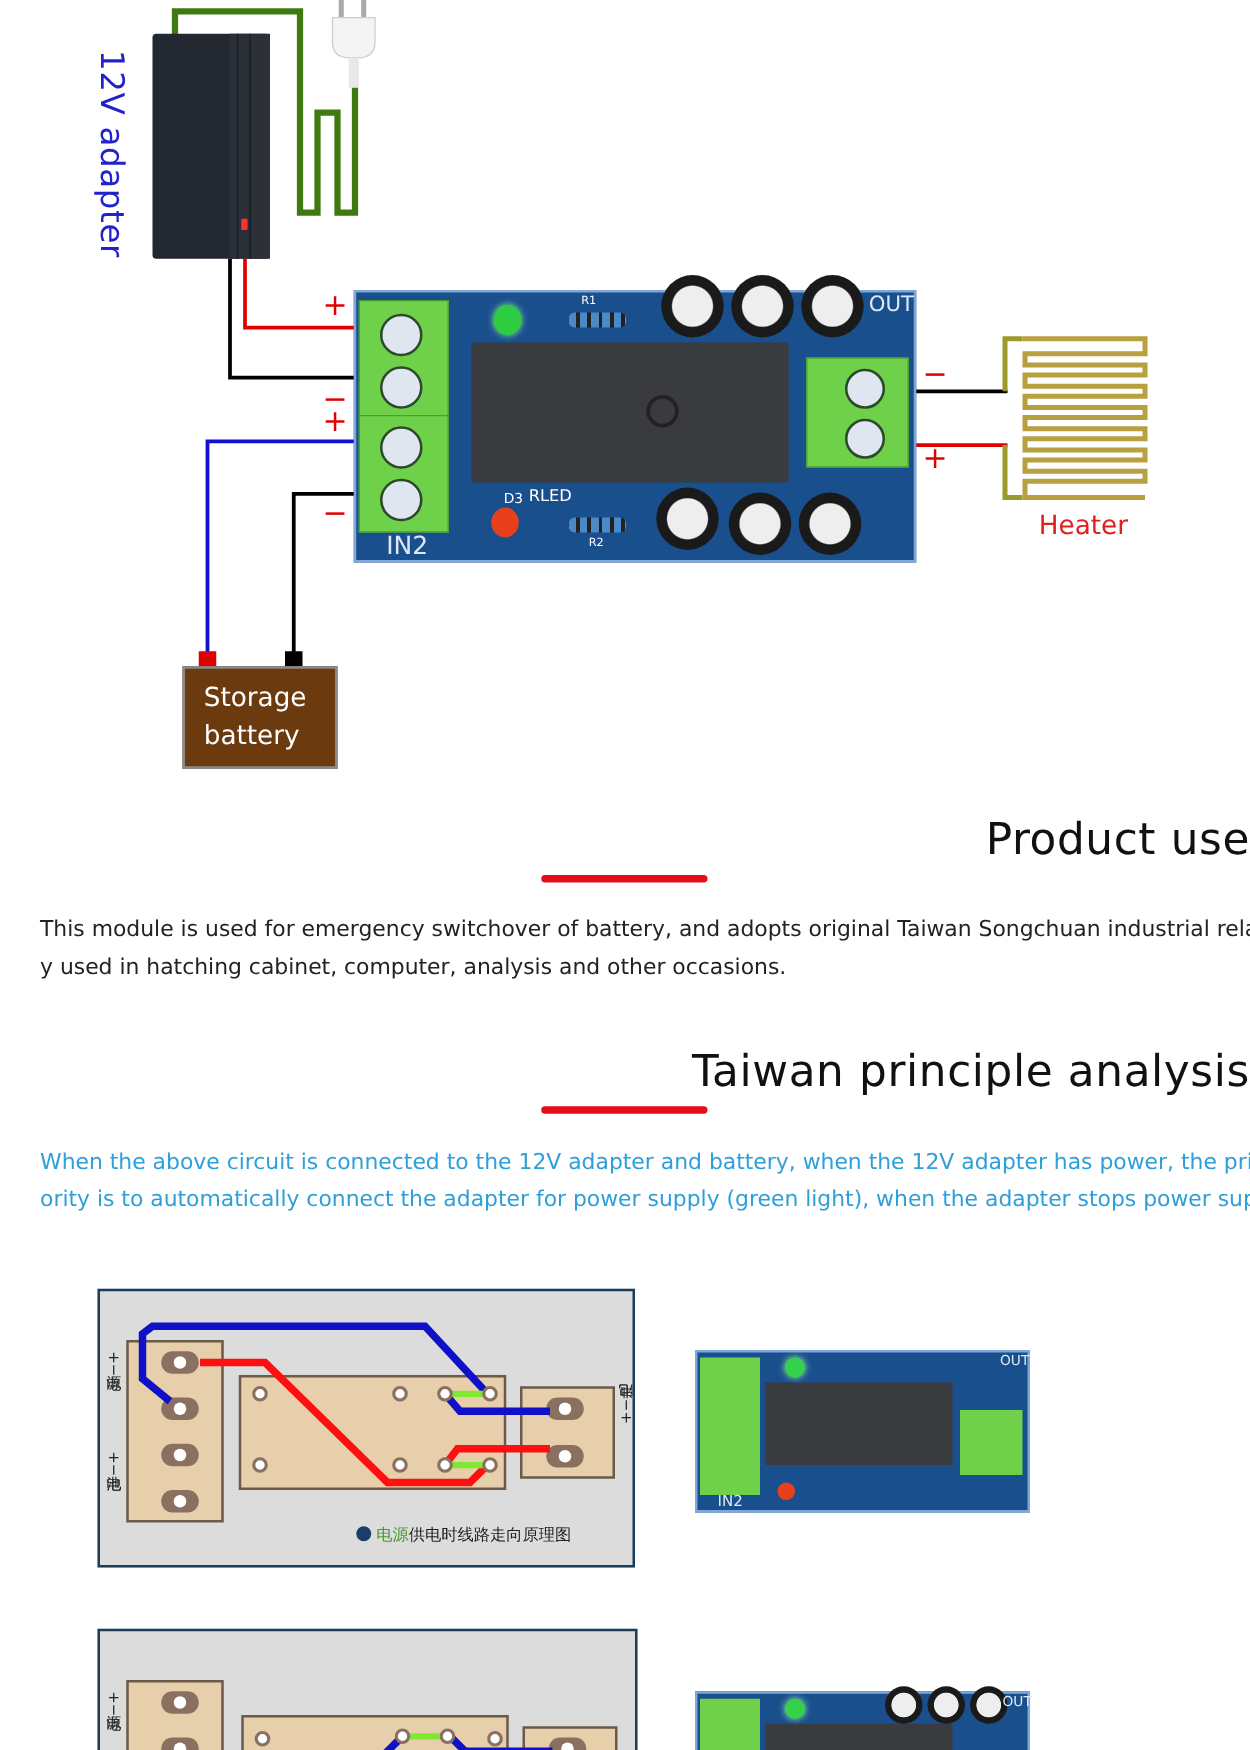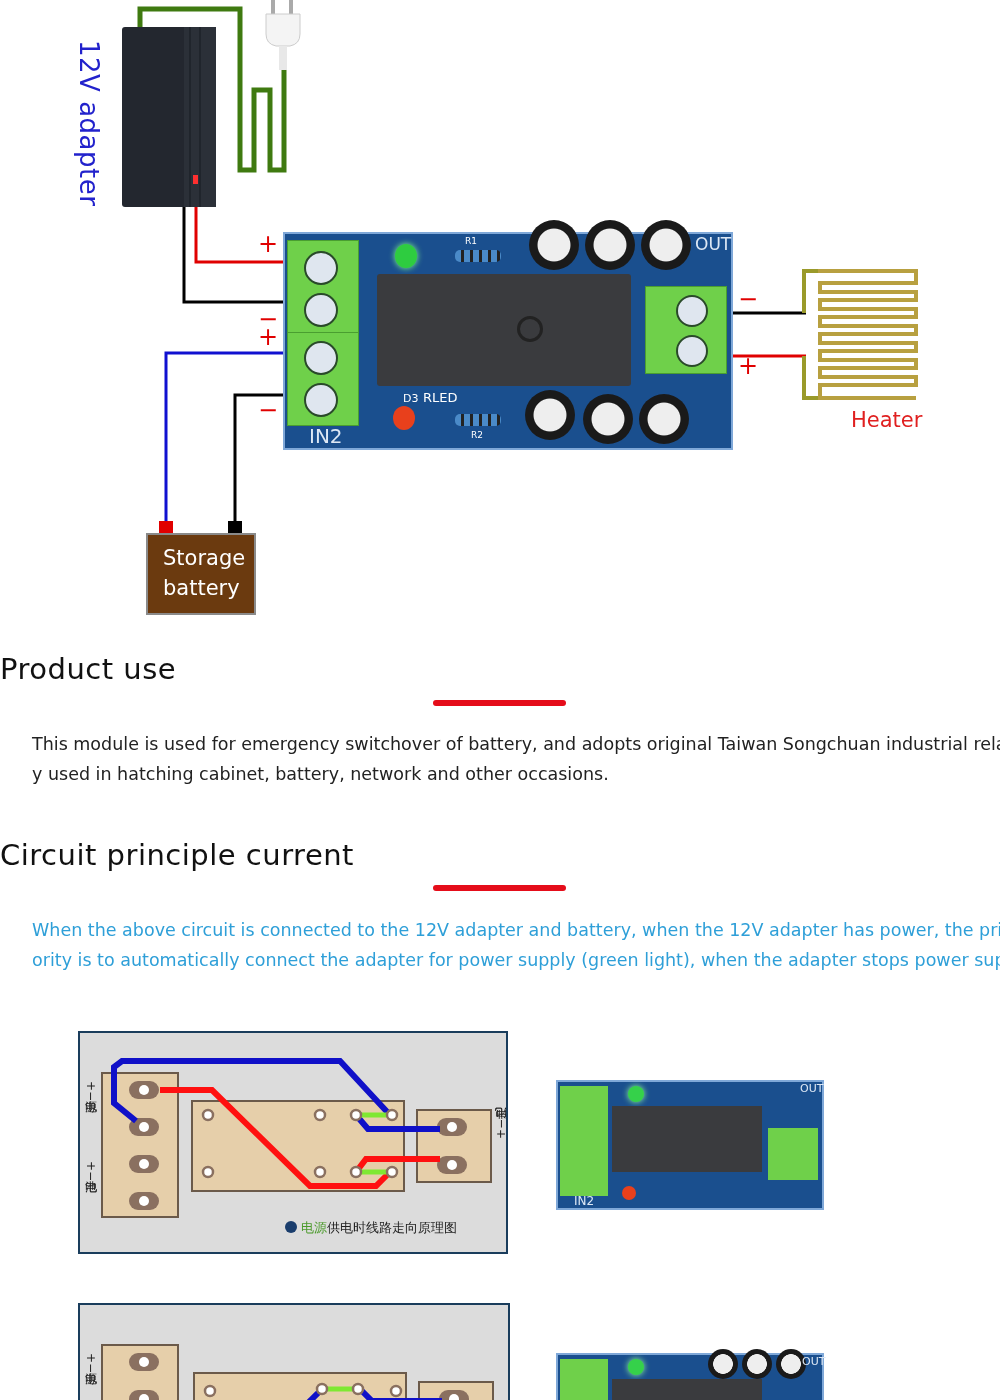--- a/index.html
+++ b/index.html
@@ -7,32 +7,32 @@
          font-family:"DejaVu Sans", "Liberation Sans", sans-serif; }
   .abs { position:absolute; }
 
   
   #wiring-diagram { position:absolute; left:0; top:0; width:1000px; height:640px; }
 
   .adapter-label { position:absolute; left:74px; top:40px; color:#2222cc; font-size:26px;
                    transform-origin:left top; transform:rotate(90deg) translateY(-30px);
                    white-space:nowrap; letter-spacing:0.5px; }
 
-  .heater-label { position:absolute; left:831px; top:408px; color:#e02020; font-size:21px;margin-left:20px; }
-
-  .battery { position:absolute; left:146px; top:533px; width:110px; height:82px; background:#6b3a0f;
+  .heater-label { position:absolute; left:831px; top:408px; color:#e02020; font-size:21px; }
+
+  .battery { position:absolute; left:146px; top:533px; width:124px; height:82px; background:#6b3a0f;
              border:2px solid #8a8a8a; box-sizing:border-box; color:#fff; font-size:21px; line-height:30px;
              padding:8px 0 0 15px; }
   .battery span { display:block; }
 
   
   .pcb { position:absolute; background:#1a4f8e; border:2px solid #7fa8d8; box-sizing:border-box; }
 
   
-  .section-title { position:absolute; left:0; width:1000px; text-align:left; font-size:29px;
+  .section-title { position:absolute; left:0; width:1000px; text-align:right; font-size:35px;
                    color:#111; letter-spacing:0.5px; }
   .title-bar { position:absolute; left:433px; width:133px; height:6px; border-radius:3px; background:#e50d1a; }
 
   .para { position:absolute; left:32px; width:948px; font-size:17.5px; line-height:30px; }
   .para span { display:block; white-space:nowrap; }
   .para.dark { color:#222; }
   .para.blue { color:#2e9fd8; }
 
   
   .schem { position:absolute; background:#dcdcdc; border:2px solid #1a3d5c; box-sizing:border-box; overflow:hidden; }
@@ -138,24 +138,24 @@
   <div class="battery">
     <span>Storage</span>
     <span>battery</span>
   </div>
 </div>
 
 <div class="section-title" style="top:652px;">Product use</div>
 <div class="title-bar" style="top:700px;"></div>
 <div class="para dark" style="top:729px;">
   <span>This module is used for emergency switchover of battery, and adopts original Taiwan Songchuan industrial rela</span>
-  <span>y used in hatching cabinet, battery, network and other occasions.</span>
-</div>
-
-<div class="section-title" style="top:838px;">Circuit principle current</div>
+  <span>y used in hatching cabinet, computer, analysis and other occasions.</span>
+</div>
+
+<div class="section-title" style="top:838px;">Taiwan principle analysis</div>
 <div class="title-bar" style="top:885px;"></div>
 <div class="para blue" style="top:915px;">
   <span>When the above circuit is connected to the 12V adapter and battery, when the 12V adapter has power, the pri</span>
   <span>ority is to automatically connect the adapter for power supply (green light), when the adapter stops power sup</span>
 </div>
 
 <div class="schem" style="left:78px;top:1031px;width:430px;height:223px;">
   <svg width="430" height="223" class="abs" style="left:0;top:0">
     <rect x="22" y="40" width="76" height="144" fill="#e6cfaa" stroke="#6b5a4a" stroke-width="2"></rect>
     <rect x="112" y="68" width="212" height="90" fill="#e6cfaa" stroke="#6b5a4a" stroke-width="2"></rect>

